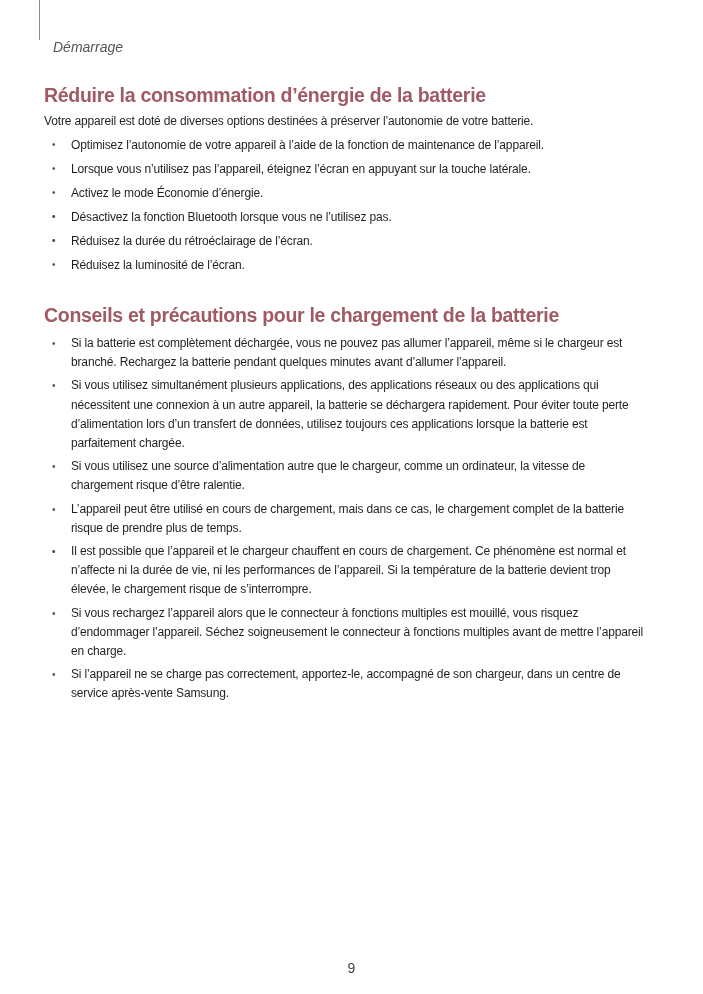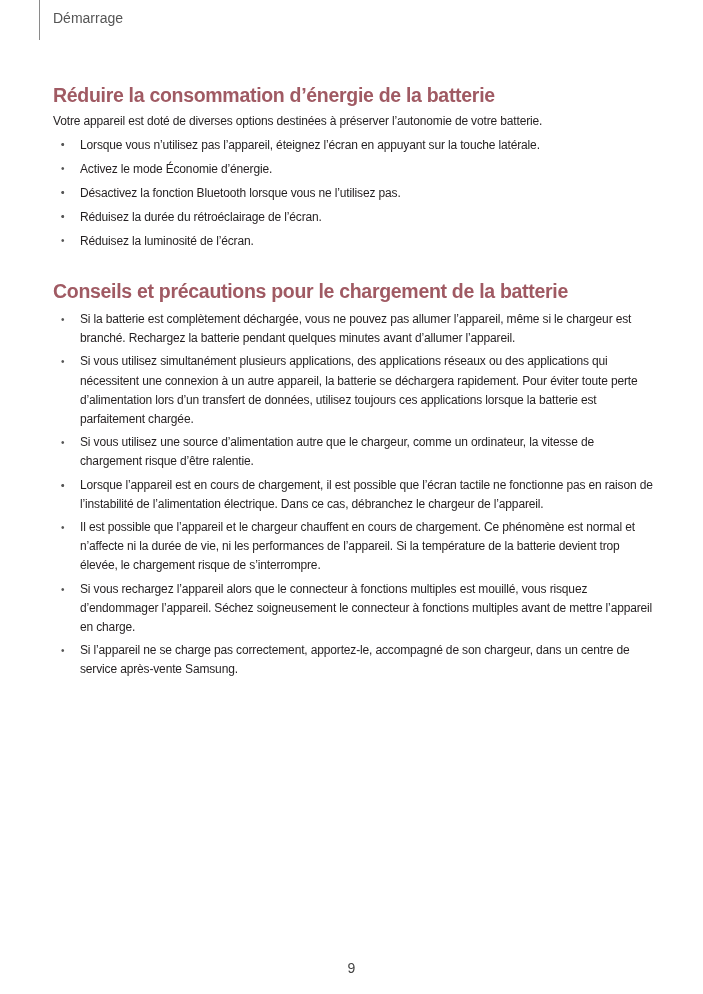--- a/index.html
+++ b/index.html
@@ -1,22 +1,22 @@
 <!DOCTYPE html>
 <html><head>
 <meta charset="utf-8">
 <style>
   html, body { margin: 0; padding: 0; background: #ffffff; }
   body {
     width: 703px; height: 994px; position: relative; overflow: hidden;
     font-family: "Liberation Sans", sans-serif; color: #231f20;
   }
   .vline { position: absolute; left: 39px; top: 0; width: 1px; height: 40px; background: #8a8a8a; }
-  .running-head { position: absolute; left: 53px; top: 10px; font-size: 14px; color: #555; letter-spacing: 0; }
-  .content { position: absolute; left: 53px; top: 84px; width: 600px; }
+  .running-head { position: absolute; left: 53px; top: 39px; font-size: 14px; color: #555; letter-spacing: 0; font-style: italic; }
+  .content { position: absolute; left: 44px; top: 84px; width: 600px; }
   h2 {
     margin: 0; font-weight: bold; color: #a05a63; font-size: 19.5px; letter-spacing: -0.3px;
     font-family: "Liberation Sans", sans-serif;
   }
   .intro { font-size: 12px; margin: 6px 0 0 0; line-height: 16px; letter-spacing: -0.15px; }
   ul { list-style: none; margin: 0; padding: 0; }
   ul.simple li { font-size: 12px; line-height: 16px; margin-top: 8px; position: relative; padding-left: 27px; letter-spacing: -0.15px; }
   ul.simple { margin-top: 3px; }
   ul.dense li { font-size: 12px; line-height: 19.2px; margin-top: 4px; position: relative; padding-left: 27px; letter-spacing: -0.15px; }
   .bullet { position: absolute; left: 8px; top: 0; color: #555; font-size: 10px; }
@@ -27,36 +27,36 @@
 </head>
 <body>
 
 <div class="vline"></div>
 <div class="running-head">Démarrage</div>
 
 <div class="content">
   <h2>Réduire la consommation d’énergie de la batterie</h2>
   <p class="intro">Votre appareil est doté de diverses options destinées à préserver l’autonomie de votre batterie.</p>
   <ul class="simple">
-    <li><span class="bullet">•</span></li>
+    <li><span class="bullet">•</span><span>Optimisez l’autonomie de votre appareil à l’aide de la fonction de maintenance de l’appareil.</span></li>
     <li><span class="bullet">•</span><span>Lorsque vous n’utilisez pas l’appareil, éteignez l’écran en appuyant sur la touche latérale.</span></li>
     <li><span class="bullet">•</span><span>Activez le mode Économie d’énergie.</span></li>
     <li><span class="bullet">•</span></li>
     <li><span class="bullet">•</span><span>Désactivez la fonction Bluetooth lorsque vous ne l’utilisez pas.</span></li>
     <li><span class="bullet">•</span></li>
     <li><span class="bullet">•</span><span>Réduisez la durée du rétroéclairage de l’écran.</span></li>
     <li><span class="bullet">•</span><span>Réduisez la luminosité de l’écran.</span></li>
   </ul>
 
   <h2 class="h2b">Conseils et précautions pour le chargement de la batterie</h2>
   <ul class="dense">
     <li><span class="bullet">•</span><span>Si la batterie est complètement déchargée, vous ne pouvez pas allumer l’appareil, même si le chargeur est branché. Rechargez la batterie pendant quelques minutes avant d’allumer l’appareil.</span></li>
     <li><span class="bullet">•</span><span>Si vous utilisez simultanément plusieurs applications, des applications réseaux ou des applications qui nécessitent une connexion à un autre appareil, la batterie se déchargera rapidement. Pour éviter toute perte d’alimentation lors d’un transfert de données, utilisez toujours ces applications lorsque la batterie est parfaitement chargée.</span></li>
     <li><span class="bullet">•</span><span>Si vous utilisez une source d’alimentation autre que le chargeur, comme un ordinateur, la vitesse de chargement risque d’être ralentie.</span></li>
+    <li><span class="bullet">•</span><span>L’appareil peut être utilisé en cours de chargement, mais dans ce cas, le chargement complet de la batterie risque de prendre plus de temps.</span></li>
     <li><span class="bullet">•</span></li>
-    <li><span class="bullet">•</span><span>Lorsque l’appareil est en cours de chargement, il est possible que l’écran tactile ne fonctionne pas en raison de l’instabilité de l’alimentation électrique. Dans ce cas, débranchez le chargeur de l’appareil.</span></li>
     <li><span class="bullet">•</span><span>Il est possible que l’appareil et le chargeur chauffent en cours de chargement. Ce phénomène est normal et n’affecte ni la durée de vie, ni les performances de l’appareil. Si la température de la batterie devient trop élevée, le chargement risque de s’interrompre.</span></li>
     <li><span class="bullet">•</span><span>Si vous rechargez l’appareil alors que le connecteur à fonctions multiples est mouillé, vous risquez d’endommager l’appareil. Séchez soigneusement le connecteur à fonctions multiples avant de mettre l’appareil en charge.</span></li>
     <li><span class="bullet">•</span><span>Si l’appareil ne se charge pas correctement, apportez-le, accompagné de son chargeur, dans un centre de service après-vente Samsung.</span></li>
   </ul>
 </div>
 
 <div class="page-number">9</div>
 
 </body></html>

